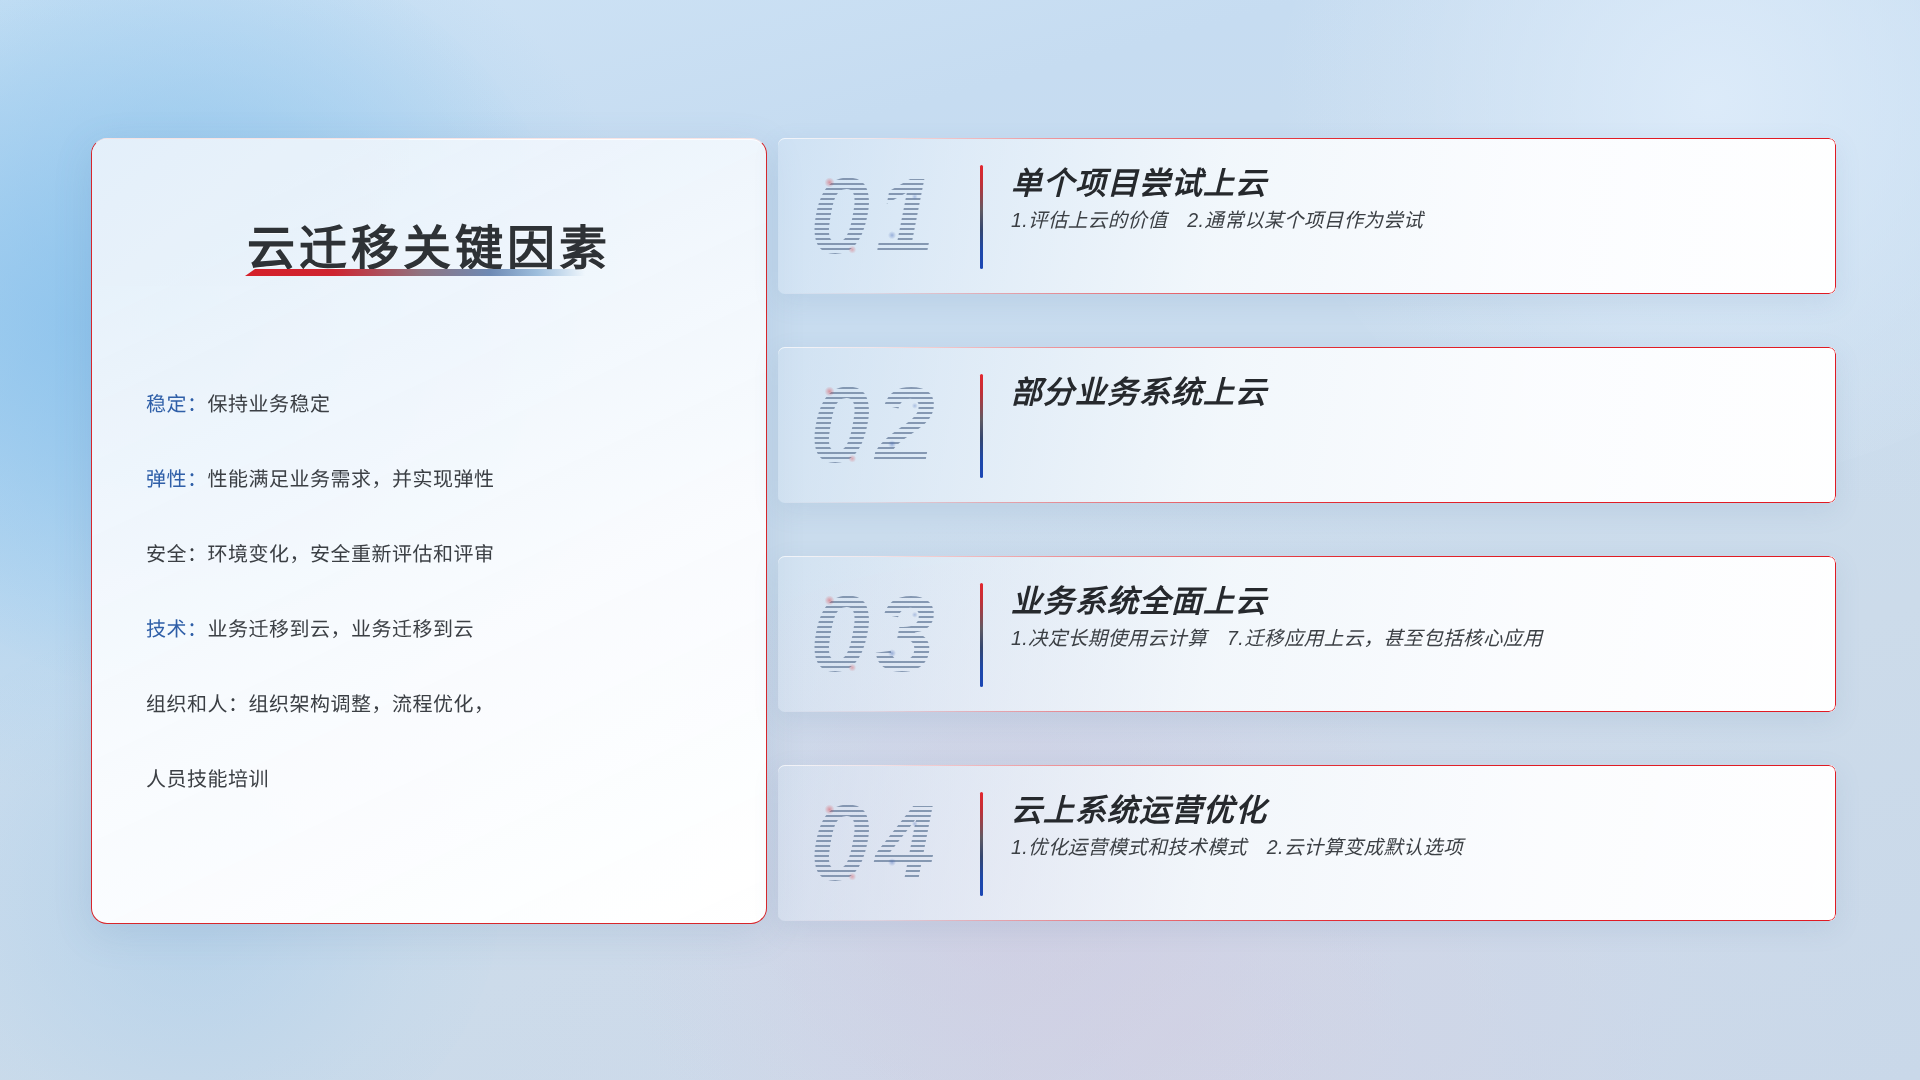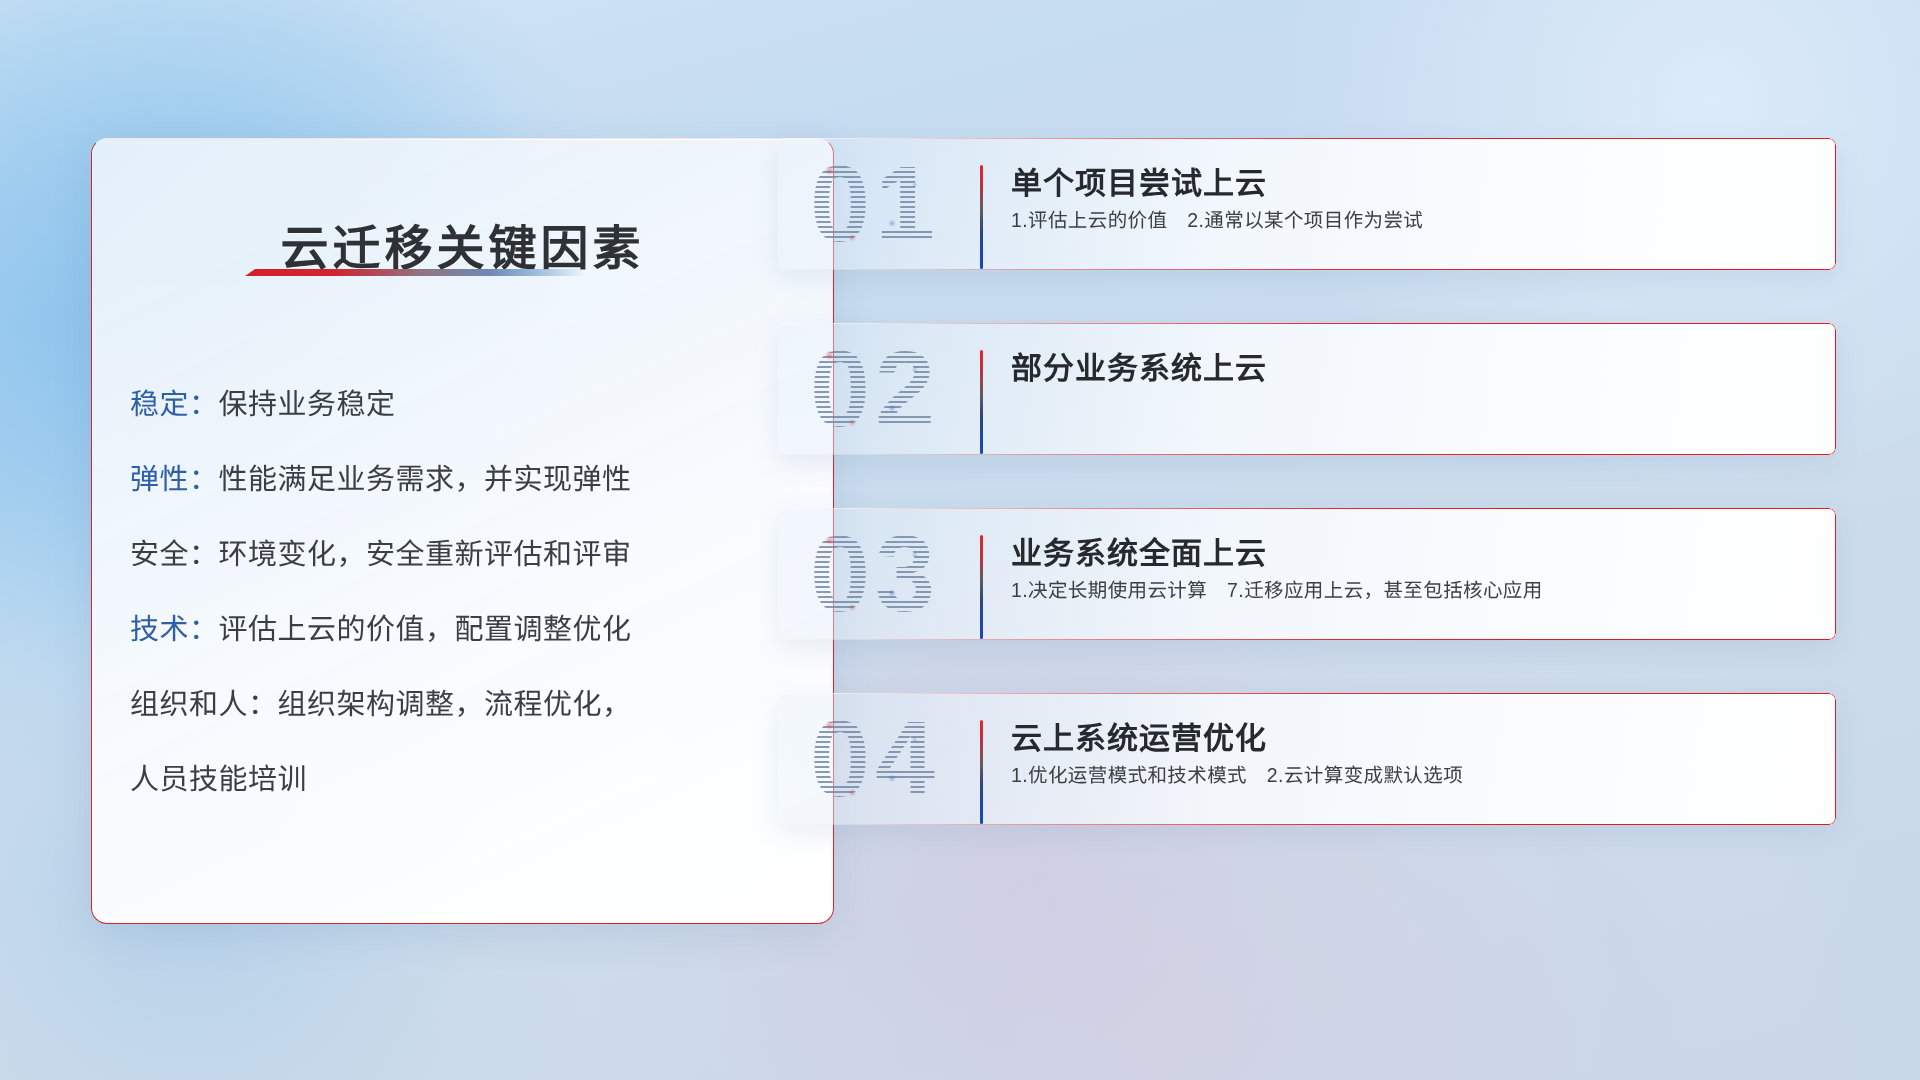--- a/index.html
+++ b/index.html
@@ -49,21 +49,21 @@
     left: -120px; top: 620px;
     width: 620px; height: 560px;
     background: radial-gradient(circle, rgba(166,203,233,0.55) 0%, rgba(180,212,236,0.18) 55%, rgba(190,216,238,0) 78%);
   }
 
   
   #left-panel {
     position: absolute;
     left: 91px;
     top: 138px;
-    width: 743px;
+    width: 676px;
     height: 786px;
     border-radius: 16px;
     background: linear-gradient(155deg,
         rgba(233,242,251,0.92) 0%,
         rgba(240,246,252,0.95) 26%,
         rgba(250,252,254,0.97) 60%,
         rgba(255,255,255,0.99) 100%);
     border: 1.6px solid #d8262b;
     border-top-color: rgba(216,38,43,0.12);
     box-shadow:
@@ -111,53 +111,55 @@
   }
 
   #factor-list {
     position: absolute;
     left: 0; right: 0;
     top: 228px;
     padding: 0 40px 0 38px;
     box-sizing: border-box;
   }
   .factor-line {
-    font-size: 29px;
+    font-size: 20px;
     line-height: 75px;
     color: #3b3f44;
     white-space: nowrap;
     letter-spacing: 0.5px;
+    margin-left: 16px;
   }
   .factor-label { color: #3b3f44; }
   .factor-label.accent { color: #2f5fa8; }
 
   
   #cards {
     position: absolute;
     left: 778px;
     top: 138px;
     width: 1058px;
   }
 
   .card {
     position: relative;
-    height: 132px;
+    height: 156px;
     margin-bottom: 53px;
     border-radius: 7px;
     box-sizing: border-box;
     background: linear-gradient(100deg,
         rgba(226,238,250,0.30) 0%,
         rgba(235,243,251,0.62) 16%,
         rgba(246,250,253,0.90) 42%,
         rgba(252,253,255,0.97) 70%,
         rgba(255,255,255,0.99) 100%);
     box-shadow:
       0 8px 26px rgba(95,130,170,0.13),
       inset 0 1px 0 rgba(255,255,255,0.7);
     overflow: hidden;
+    font-style: italic;
   }
   .card:last-child { margin-bottom: 0; }
 
   
   .card-frame {
     position: absolute;
     inset: 0;
     border: 1.7px solid #e01b24;
     border-radius: 7px;
     -webkit-mask-image: linear-gradient(90deg, rgba(0,0,0,0) 0%, rgba(0,0,0,0.08) 9%, rgba(0,0,0,0.45) 26%, rgba(0,0,0,0.92) 52%, #000 70%);
@@ -264,21 +266,21 @@
 
       <div class="factor-line">
         <span class="factor-label accent">弹性：</span><span>性能满足业务需求，并实现弹性</span>
       </div>
 
       <div class="factor-line">
         <span class="factor-label">安全：</span><span>环境变化，安全重新评估和评审</span>
       </div>
 
       <div class="factor-line">
-        <span class="factor-label accent">技术：</span><span>评估上云的价值，配置调整优化</span>
+        <span class="factor-label accent">技术：</span><span>业务迁移到云，业务迁移到云</span>
       </div>
 
       <div class="factor-line">
         <span class="factor-label">组织和人：</span><span>组织架构调整，流程优化，</span>
       </div>
 
       <div class="factor-line">
         <span class="factor-label"></span><span>人员技能培训</span>
       </div>
 

